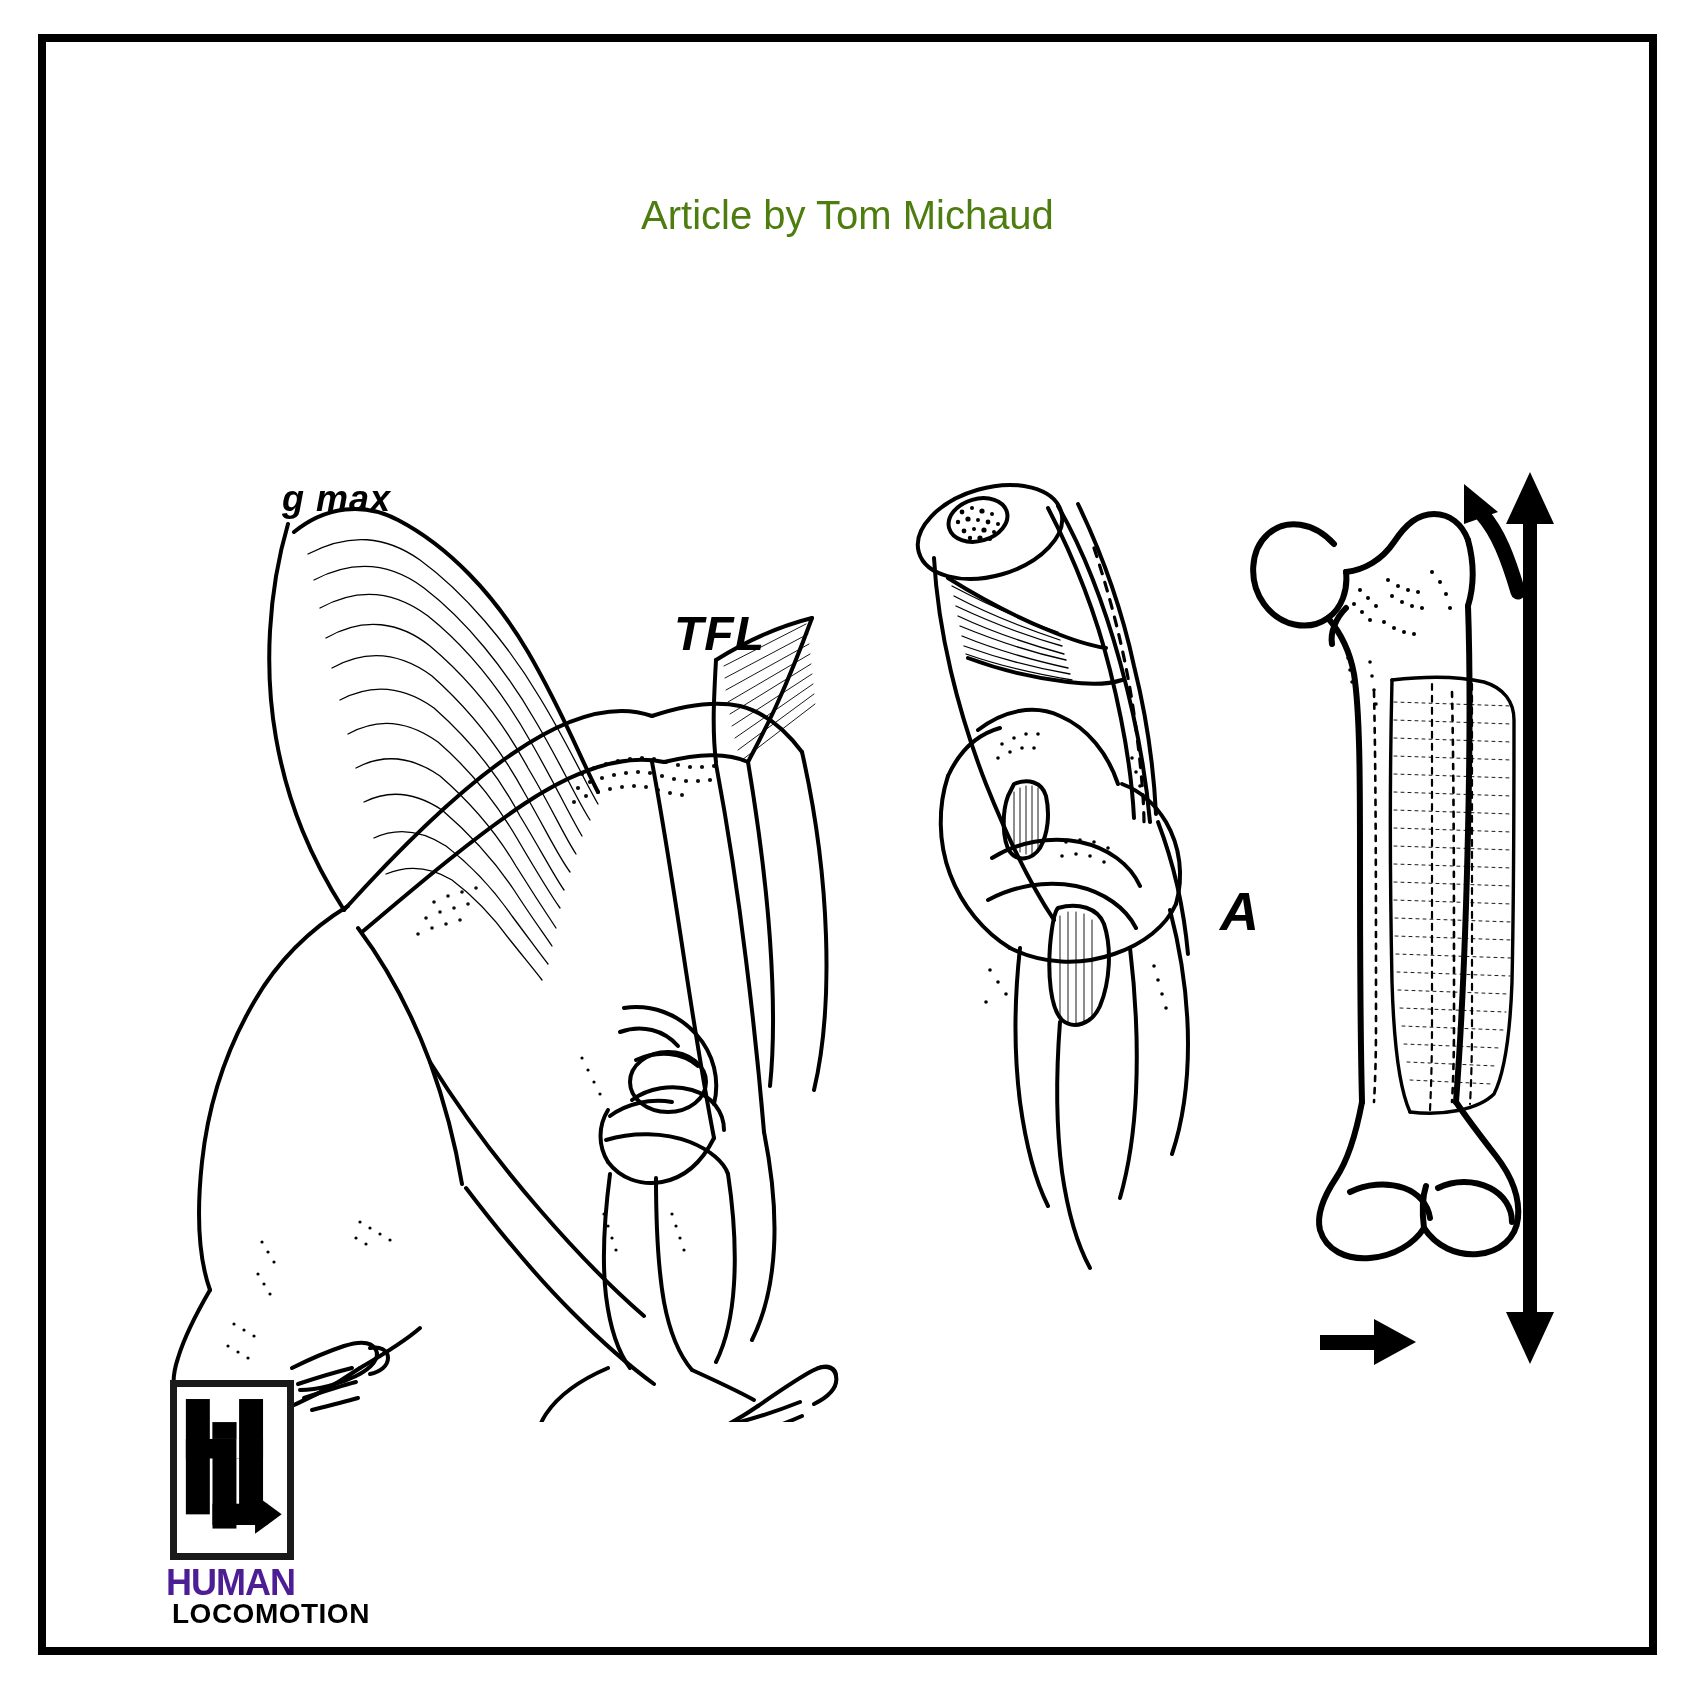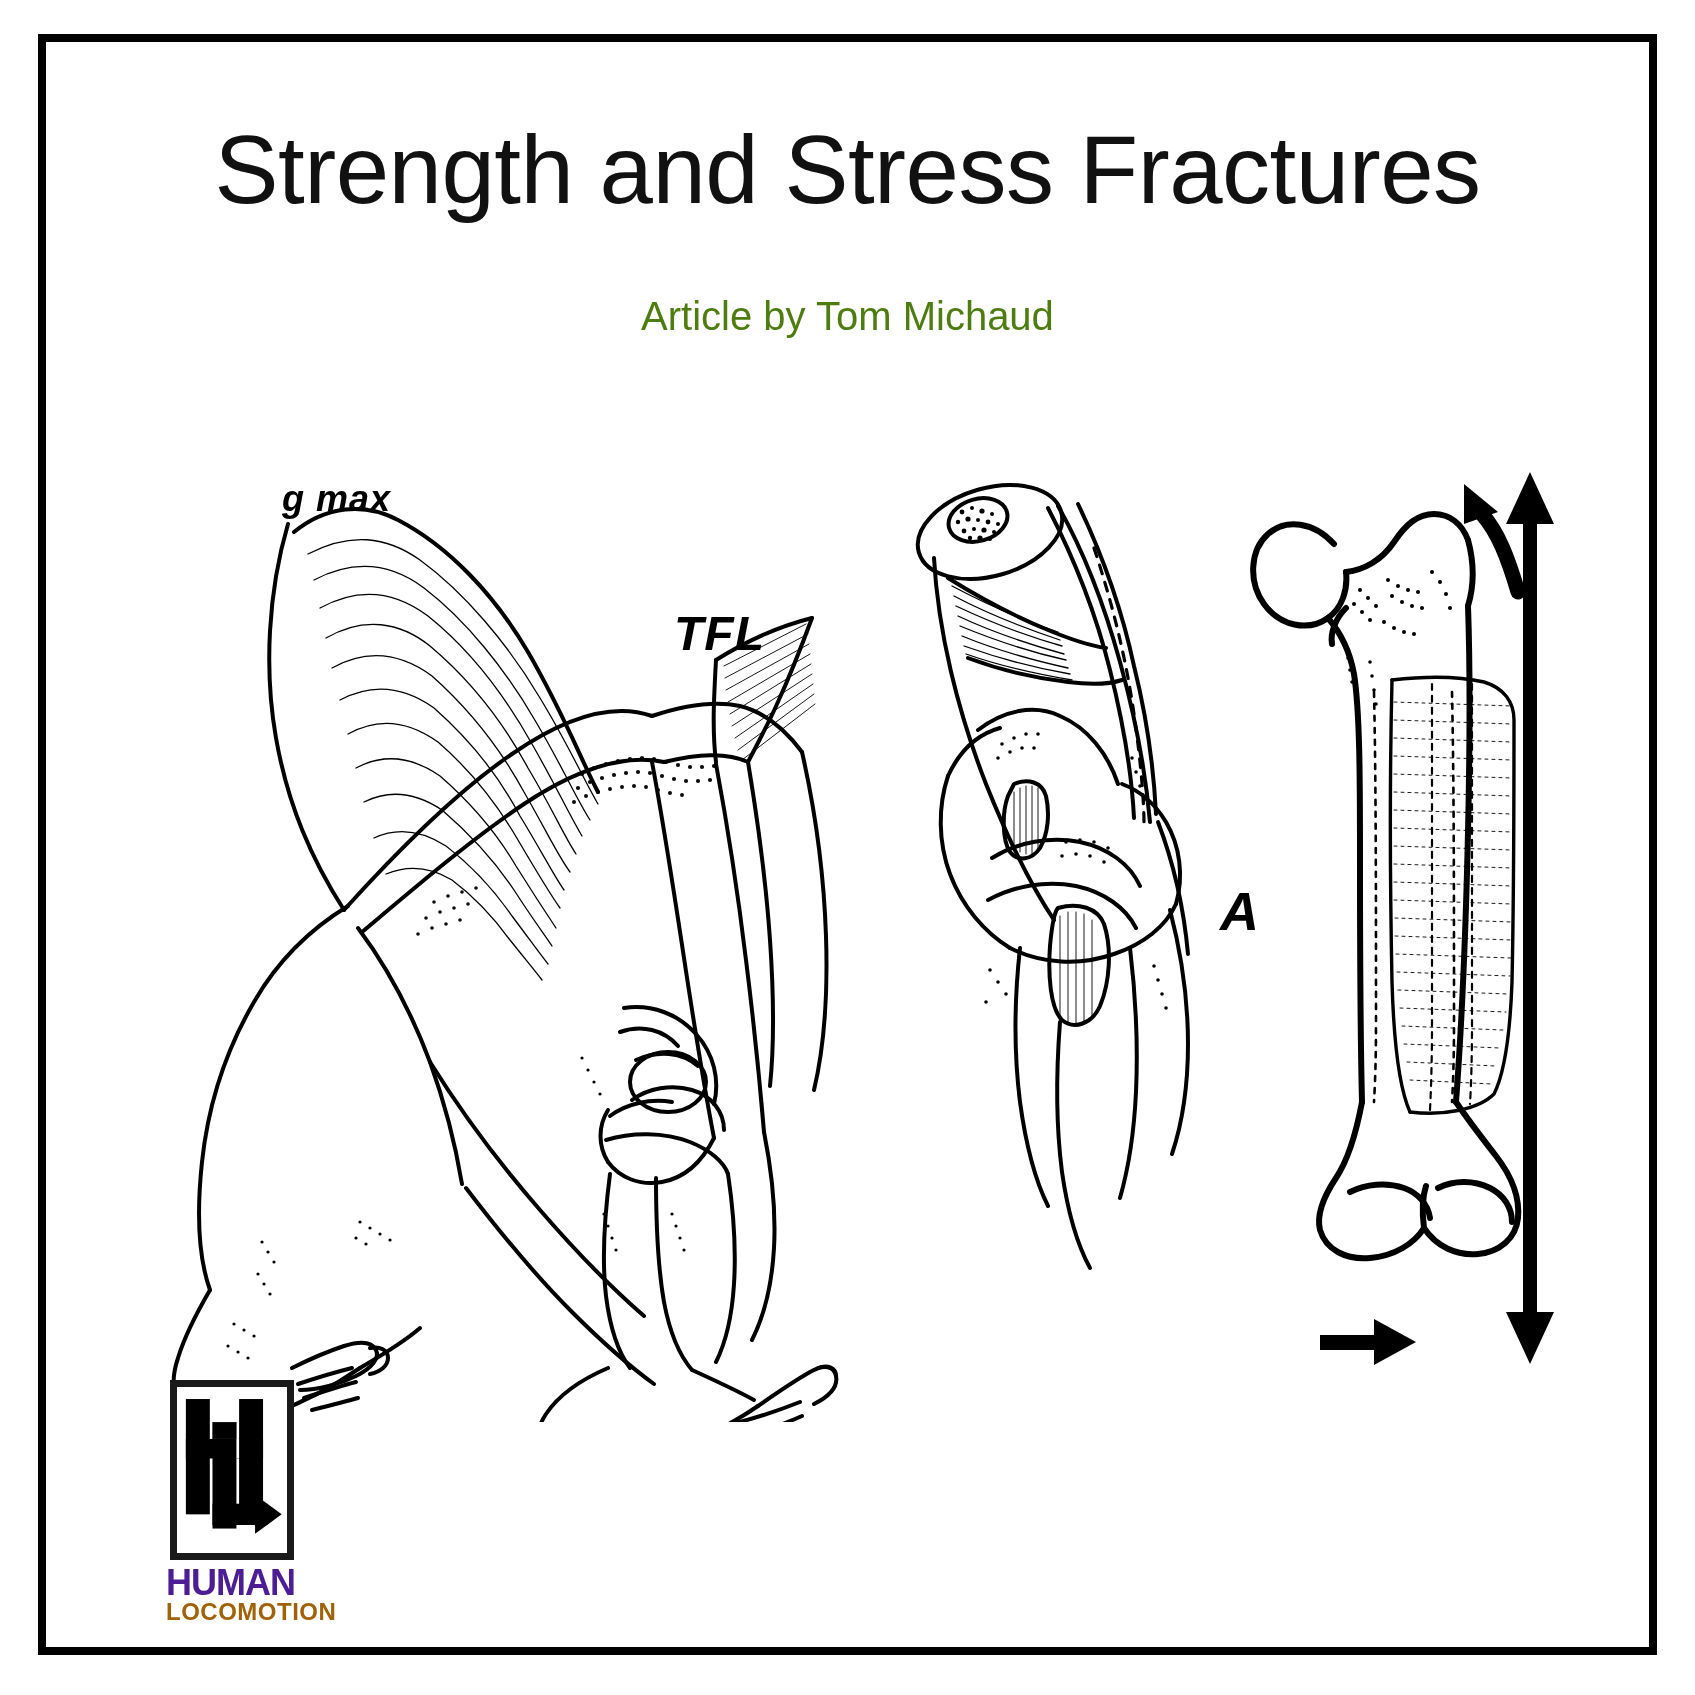--- a/index.html
+++ b/index.html
@@ -125,41 +125,40 @@
     font-weight: bold;
     font-size: 36px;
     letter-spacing: -1px;
     color: #4c1d95;
     line-height: 0.95;
     margin-left: 2px;
   }
   #logo-locomotion {
     font-family: "Liberation Sans", sans-serif;
     font-weight: bold;
-    font-size: 24px;
+    font-size: 28px;
     letter-spacing: 0.5px;
-    color: #a16207;
+    color: #000000;
     line-height: 1;
-    margin-left: 2px;
+    margin-left: 8px;
   }
 
   .ink  { fill: none; stroke: #000000; stroke-linecap: round; stroke-linejoin: round; }
   .ink-thin { fill: none; stroke: #000000; stroke-width: 1.3; stroke-linecap: round; }
   .ink-hair { fill: none; stroke: #000000; stroke-width: 0.9; stroke-linecap: round; }
   .solid { fill: #000000; stroke: none; }
   .white { fill: #ffffff; }
 </style>
 </head>
 <body>
 
 <div id="card">
   <div id="frame">
 
     <div id="title-block">
-      <div id="page-title">Strength and Stress Fractures</div>
       <div id="page-subtitle">Article by Tom Michaud</div>
     </div>
 
     <div id="figure-area">
 
       <div class="figure-panel" id="panel-left">
         <svg viewBox="0 0 780 960" width="780" height="960">
           <g class="ink" stroke-width="4">
 
             <path d="M176 62 C156 130 152 208 164 276 C176 344 200 398 232 448"></path>

